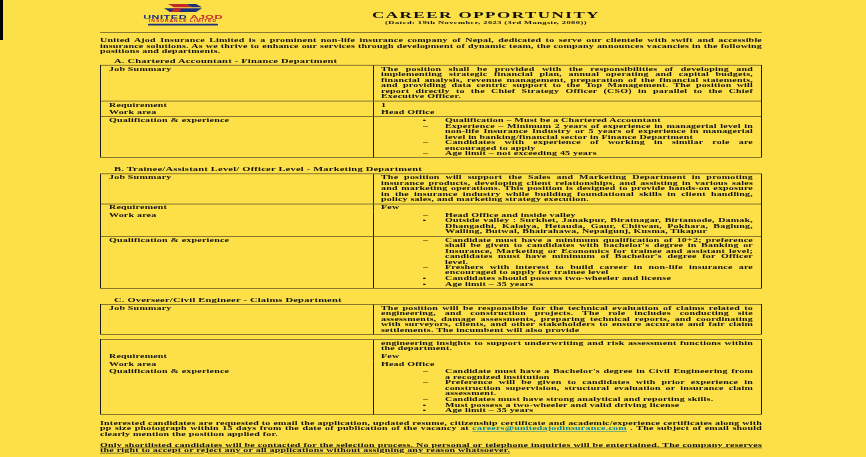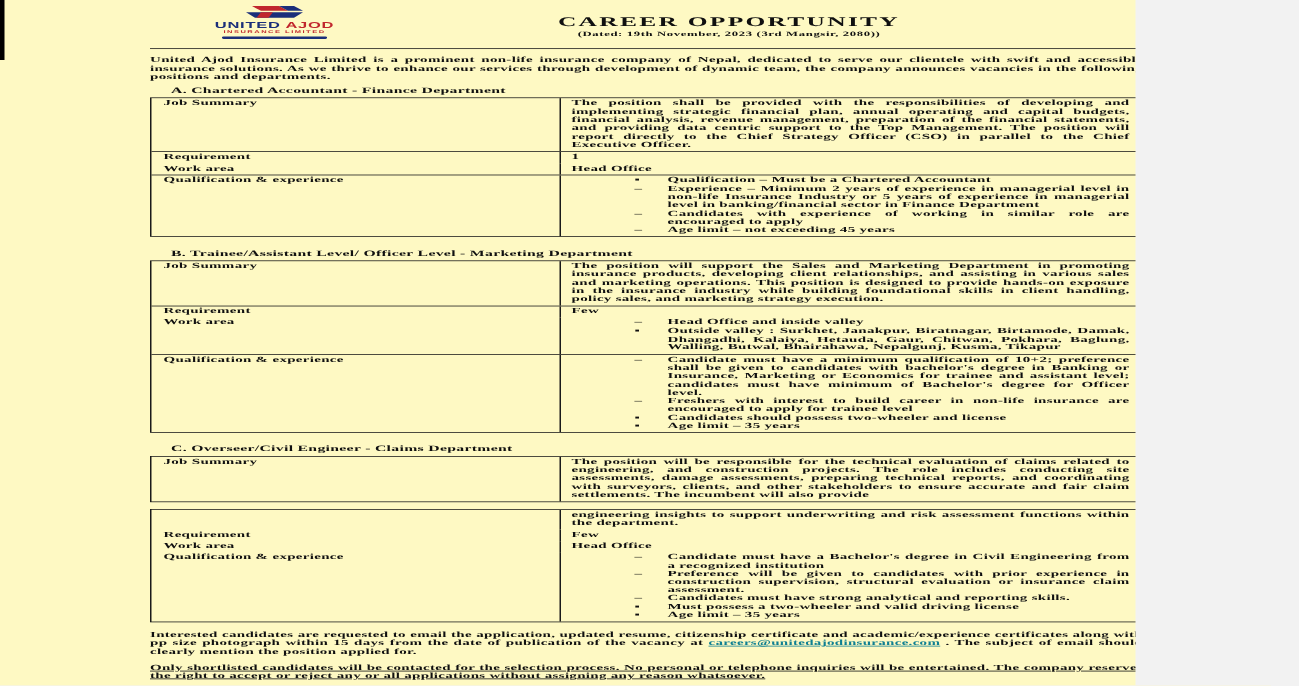--- a/index.html
+++ b/index.html
@@ -1,16 +1,16 @@
 <!DOCTYPE html>
 <html><head>
 <meta charset="utf-8">
 <style>
   html,body{margin:0;padding:0;background:#f2f2f2;}
-  .page{position:relative;width:757px;height:457px;background:#fef9c3;overflow:hidden;
+  .page{position:relative;width:866px;height:457px;background:#fde047;overflow:hidden;
         font-family:"Liberation Serif",serif;color:#101010;}
   .edge-artifact{position:absolute;left:0;top:0;width:3px;height:40px;background:#000;}
   .squash{position:absolute;left:0;top:2px;width:866px;transform:scaleY(0.52);transform-origin:0 0;}
   .content{margin-left:100px;width:662px;font-weight:bold;font-size:10px;line-height:10.6px;
            text-align:justify;letter-spacing:0.2px;}
   
   .header{position:relative;height:58px;border-bottom:1.5px solid #1a1a1a;}
   .logo{position:absolute;left:28px;top:4px;width:110px;text-align:center;font-weight:bold;}
   .emblem{display:inline-block;}
   .brand{font-family:"Liberation Sans",sans-serif;font-size:11px;line-height:11px;letter-spacing:0.5px;}

